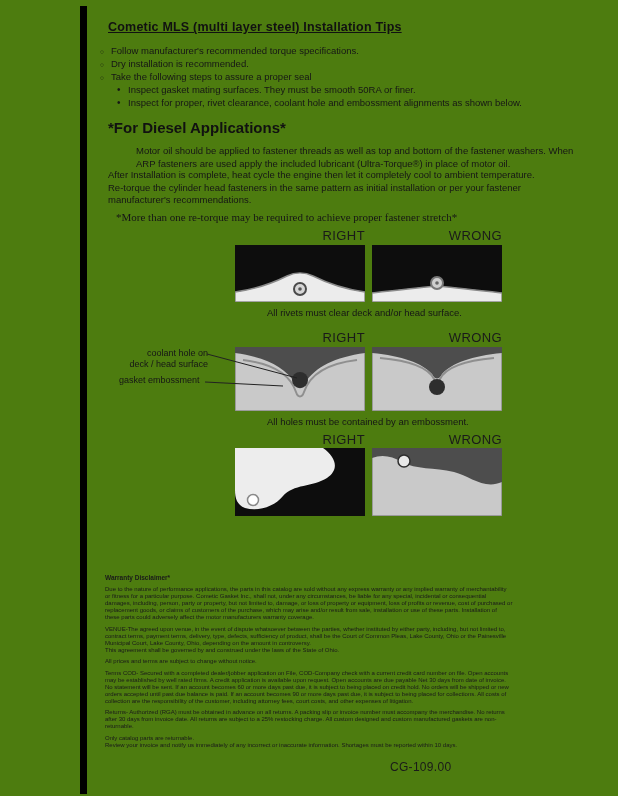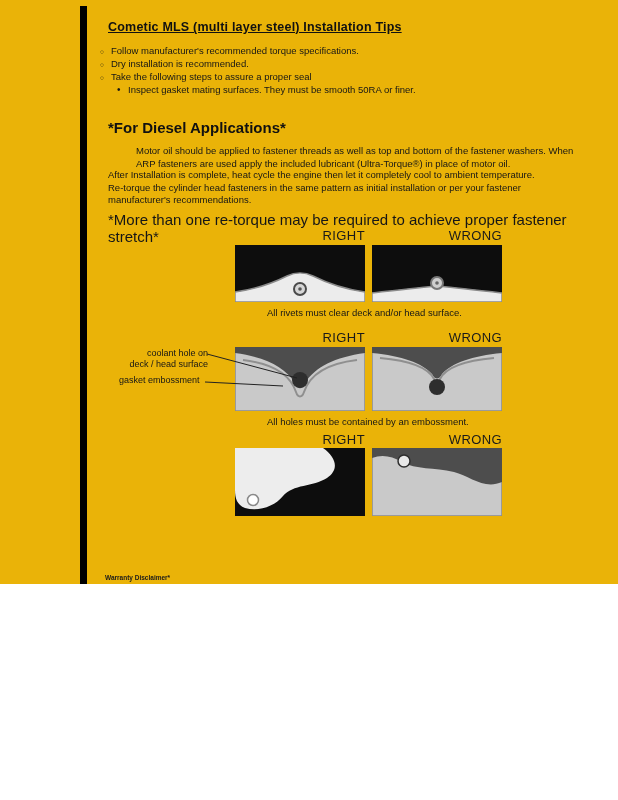--- a/index.html
+++ b/index.html
@@ -1,36 +1,36 @@
 <!DOCTYPE html>
 <html><head>
 <meta charset="utf-8">
 <style>
   * { margin:0; padding:0; box-sizing:border-box; }
   html, body { background:#ffffff; }
   .page {
-    position:relative; width:618px; height:584px; background:#eab308;
+    position:relative; width:618px; height:796px; background:#4d7c0f;
     font-family:"Liberation Sans", sans-serif; color:#111; overflow:hidden;
   }
   .left-rule { position:absolute; left:80px; top:6px; width:7px; height:788px; background:#000; }
 
   .title { position:absolute; left:108px; top:20px; font-size:12.5px; font-weight:bold; text-decoration:underline; letter-spacing:0.2px; }
 
   .bullets, .sub-bullets { position:absolute; list-style:none; font-size:9.5px; line-height:13px; color:#161616; }
   .bullets { left:100px; top:44px; width:472px; }
   .sub-bullets { left:117px; top:83px; width:456px; }
   .bullets li, .sub-bullets li { position:relative; padding-left:11px; }
   .bullets li::before { content:"○"; position:absolute; left:0; top:1px; font-size:6.5px; }
   .sub-bullets li::before { content:"•"; position:absolute; left:0; top:0; font-size:10px; }
 
   .diesel-heading { position:absolute; left:108px; top:119px; font-size:15px; font-weight:bold; }
   .para { position:absolute; left:108px; font-size:9.5px; line-height:12.5px; color:#161616; }
   .para1 { top:145px; width:455px;margin-left:28px; }
   .para2 { top:169px; width:437px; }
-  .note { position:absolute; left:108px; top:211px; font-size:15px; color:#161616; }
+  .note { position:absolute; left:116px; top:211px; font-size:11px; color:#161616;font-family:Liberation Serif, serif; }
 
   .dg-header { position:absolute; width:130px; text-align:right; font-size:13px; letter-spacing:0.4px; color:#1a1a1a; }
   .col-left { left:235px; }
   .col-right { left:372px; }
   .r1h { top:228px; } .r2h { top:330px; } .r3h { top:432px; }
 
   .dg { position:absolute; width:130px; }
   .r1 { top:245px; height:57px; }
   .r2 { top:347px; height:64px; }
   .r3 { top:448px; height:68px; }
@@ -62,20 +62,21 @@
 
   <h1 class="title">Cometic MLS (multi layer steel) Installation Tips</h1>
 
   <ul class="bullets">
     <li>Follow manufacturer's recommended torque specifications.</li>
     <li>Dry installation is recommended.</li>
     <li>Take the following steps to assure a proper seal</li>
   </ul>
   <ul class="sub-bullets">
     <li>Inspect gasket mating surfaces.  They must be smooth 50RA or finer.</li>
+    <li>Inspect for proper, rivet clearance, coolant hole and embossment alignments as shown below.</li>
   </ul>
 
   <h2 class="diesel-heading">*For Diesel Applications*</h2>
   <p class="para para1">Motor oil should be applied to fastener threads as well as top and bottom of the fastener washers. When ARP fasteners are used apply the included lubricant (Ultra-Torque®) in place of motor oil.</p>
   <p class="para para2">After Installation is complete, heat cycle the engine then let it completely cool to ambient temperature. Re-torque the cylinder head fasteners in the same pattern as initial installation or per your fastener manufacturer's recommendations.</p>
   <p class="note">*More than one re-torque may be required to achieve proper fastener stretch*</p>
 
   <div class="dg-header col-left r1h">RIGHT</div>
   <div class="dg-header col-right r1h">WRONG</div>
   <div class="dg col-left r1">

